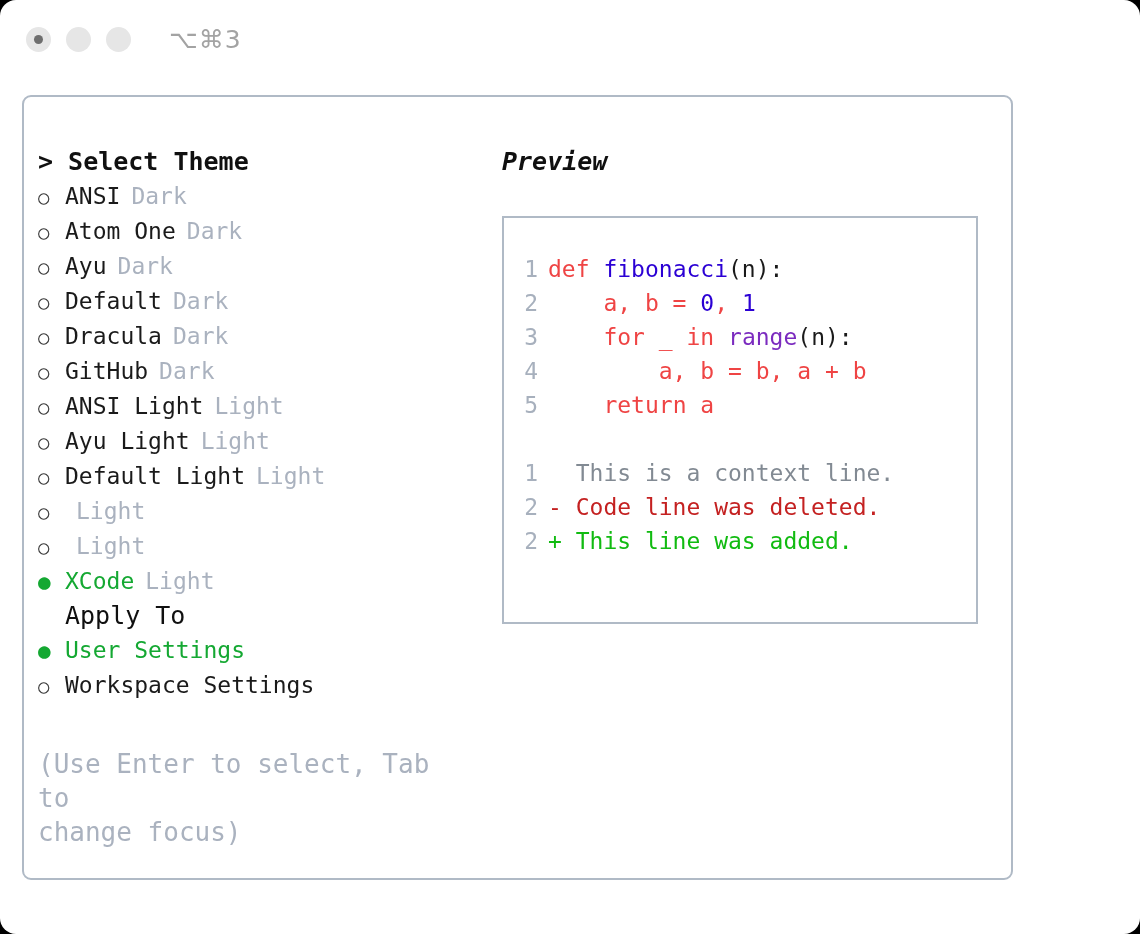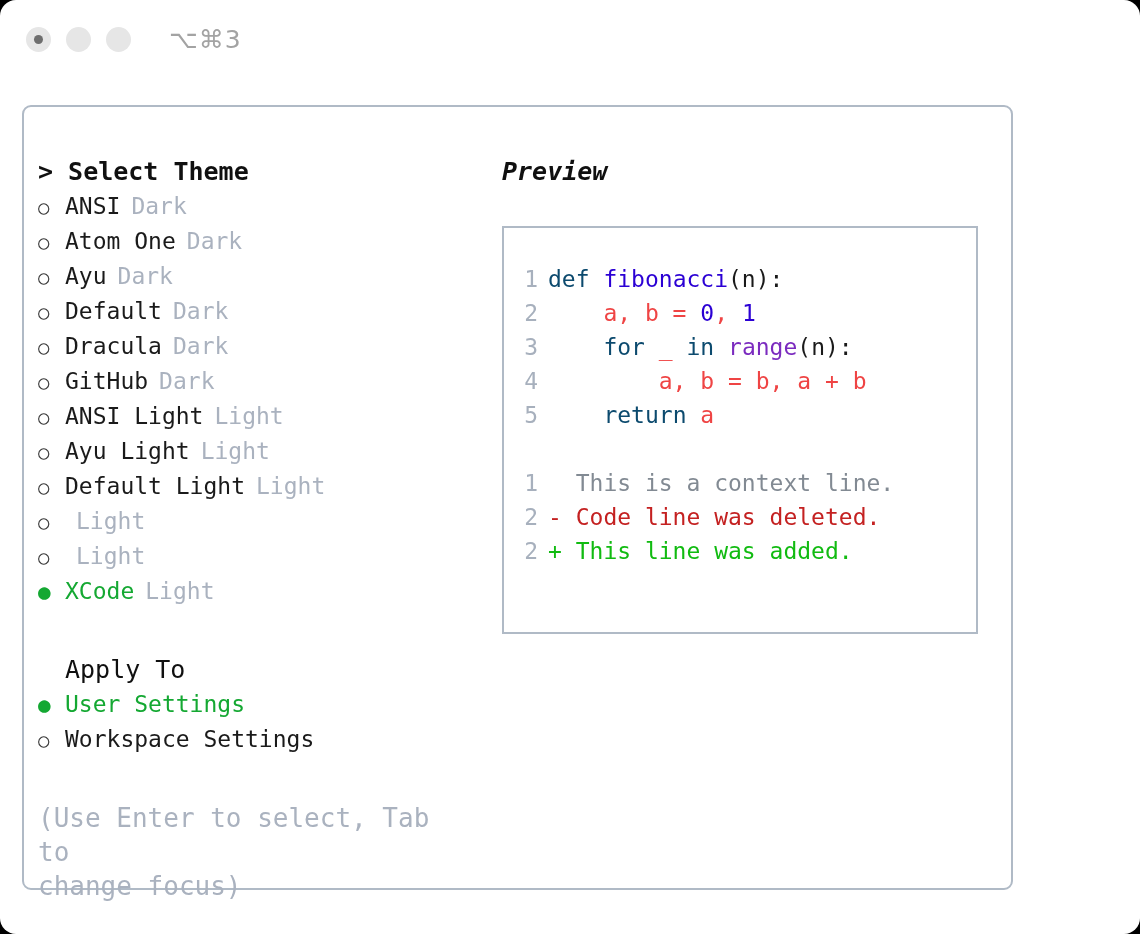--- a/index.html
+++ b/index.html
@@ -63,21 +63,21 @@
     font-size: 25px;
     letter-spacing: 1px;
     font-family: "DejaVu Sans", "Liberation Sans", sans-serif;
     white-space: nowrap;
   }
 
   
   .panel {
     position: absolute;
     left: 22px;
-    top: 105px;
+    top: 95px;
     width: 991px;
     height: 785px;
     border: 2px solid #b0bac6;
     border-radius: 9px;
     box-sizing: border-box;
     background: #ffffff;
   }
 
   .panel-inner {
     position: relative;
@@ -132,21 +132,20 @@
   }
   .opt.selected .opt-label {
     color: #14a832;
   }
   .opt-kind {
     color: #aab2bf;
     margin-left: 11px;
   }
 
   .apply-block {
-    margin-top: 44px;
   }
 
   .hint {
     margin-top: 44px;
     color: #aab2bf;
     font-size: 26px;
     line-height: 34px;
     width: 400px;
     white-space: pre-wrap;
   }
@@ -185,21 +184,21 @@
   .lnum {
     width: 44px;
     flex: 0 0 44px;
     text-align: right;
     color: #a7b0bd;
     padding-right: 10px;
     box-sizing: border-box;
   }
   .ctext { color: #ef4444; }
 
-  .tok-kw   { color: #0c4a6e; }
+  .tok-kw   { color: #ef4444; }
   .tok-fn   { color: #2b00d4; }
   .tok-num  { color: #2b00d4; }
   .tok-call { color: #7b2bbf; }
   .tok-pun  { color: #1a1a1a; }
 
   .gap { height: 34px; }
 
   .diff-ctx { color: #828a93; }
   .diff-del { color: #c42121; }
   .diff-add { color: #11bb11; }

